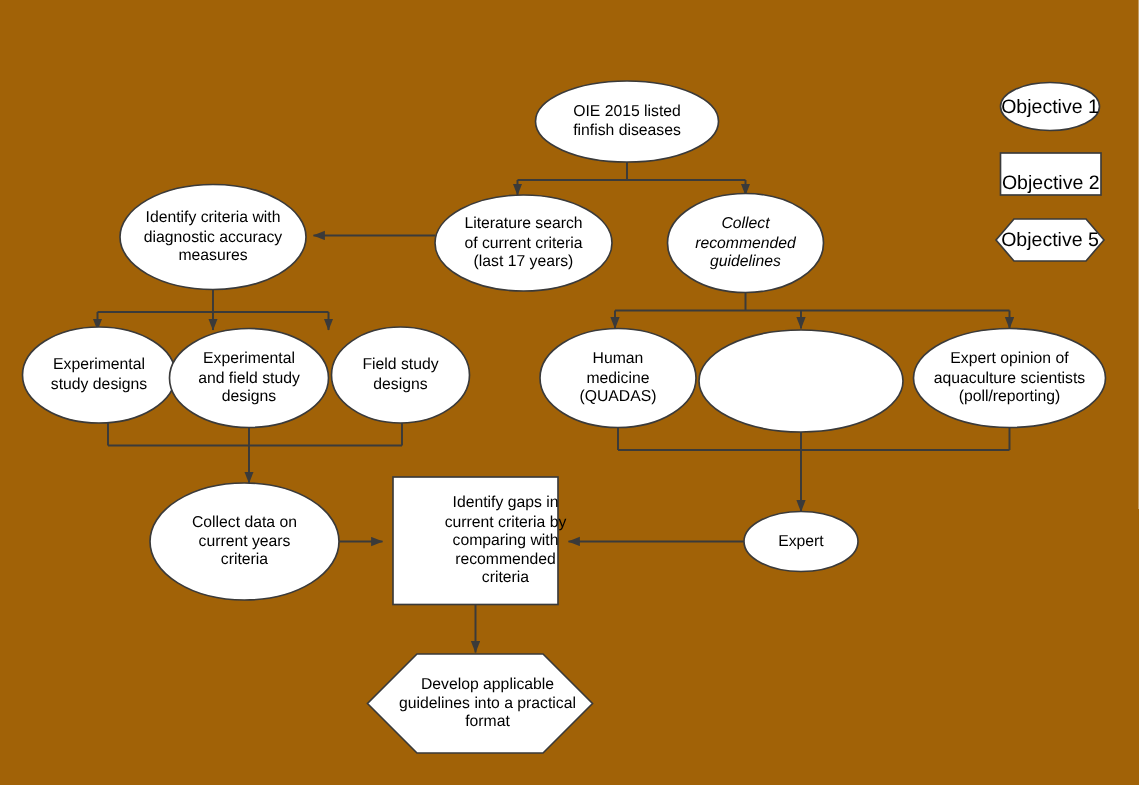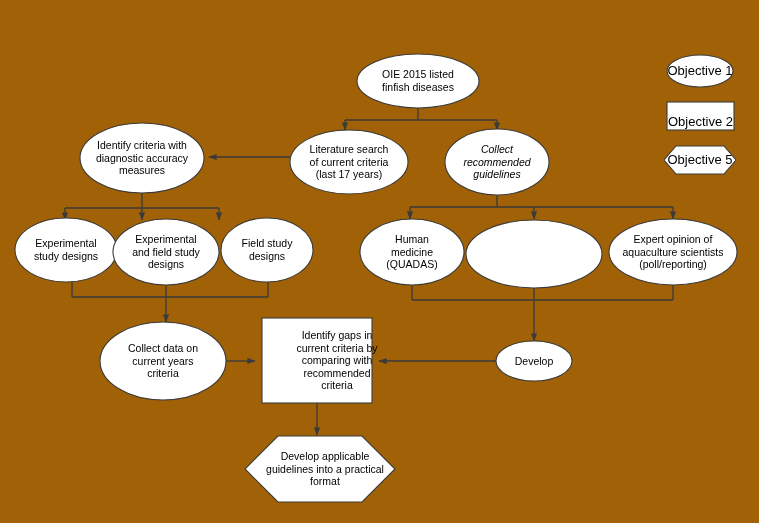--- a/index.html
+++ b/index.html
@@ -171,21 +171,21 @@
   <div class="node-label" style="left:100px; top:322px; width:126px; height:78px;">Collect data on
 current years
 criteria</div>
 
   <div class="node-label" style="left:263px; top:319px; width:108px; height:83px;margin-left:20px;">Identify gaps in
 current criteria by
 comparing with
 recommended
 criteria</div>
 
-  <div class="node-label" style="left:496px; top:341px; width:76px; height:40px;">Develop</div>
+  <div class="node-label" style="left:496px; top:341px; width:76px; height:40px;">Expert</div>
 
   <div class="node-label" style="left:255px; top:440px; width:140px; height:58px;">Develop applicable
 guidelines into a practical
 format</div>
 
   <div class="legend-label" style="left:667px; top:55px; width:66px; height:32px;">Objective 1</div>
 
   <div class="legend-label" style="left:667px; top:102px; width:67px; height:40px;">Objective 2</div>
 
   <div class="legend-label" style="left:664px; top:146px; width:72px; height:28px;">Objective 5</div>

